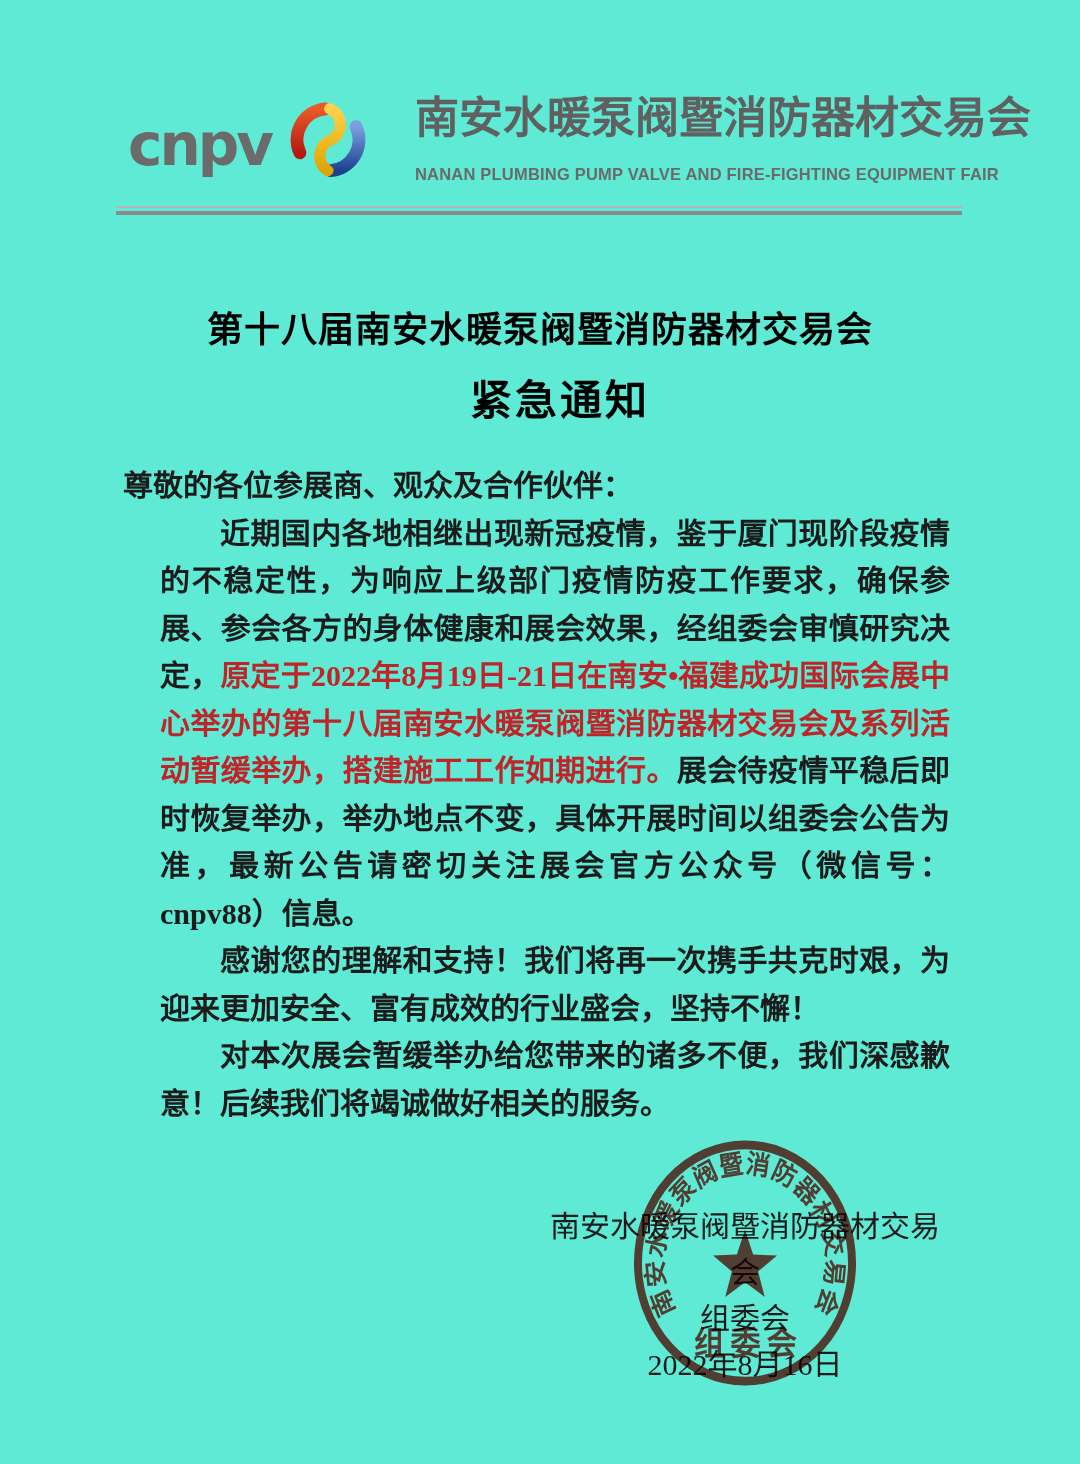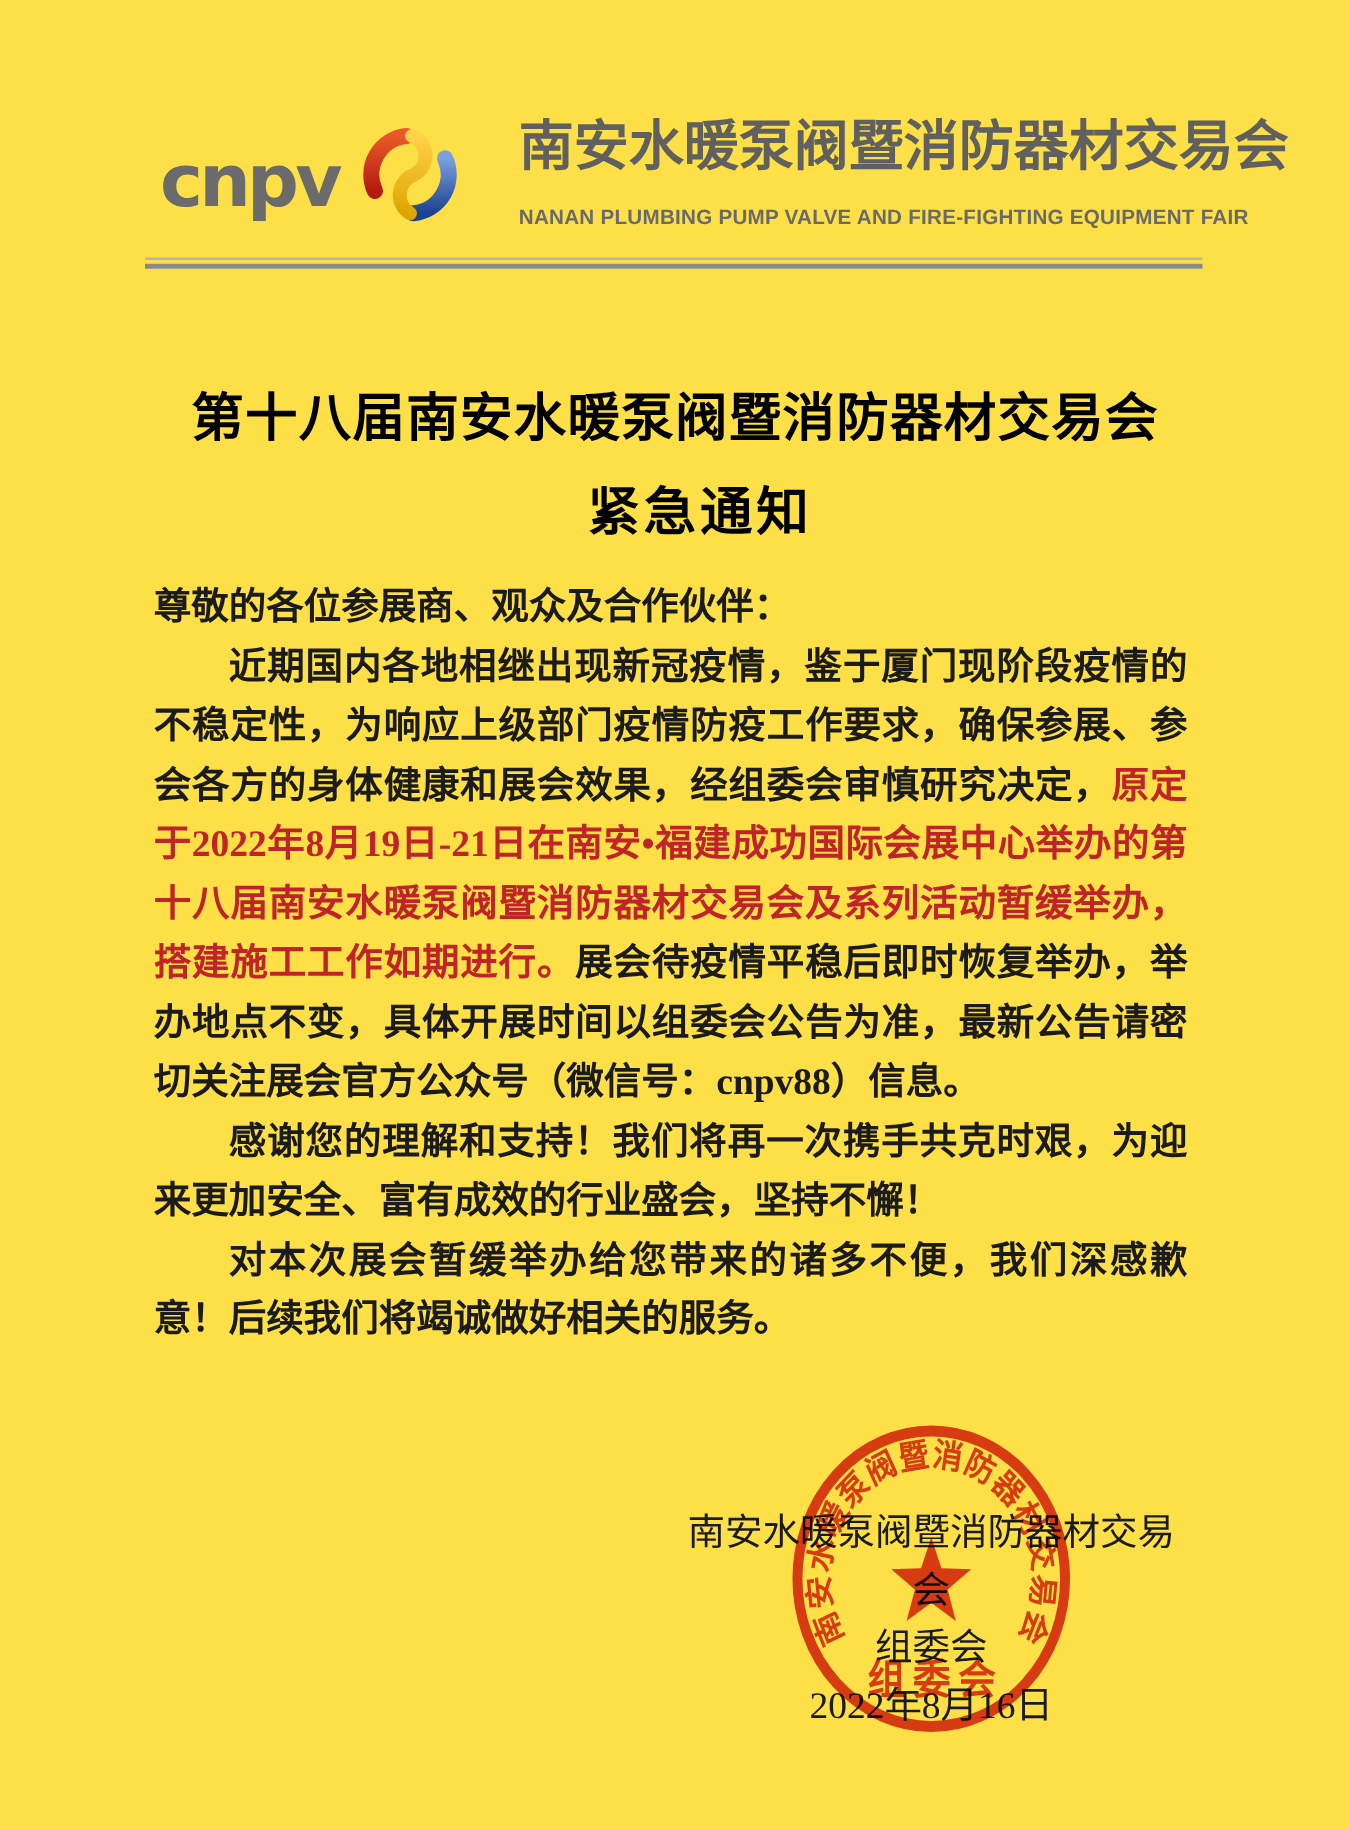--- a/index.html
+++ b/index.html
@@ -1,21 +1,21 @@
 <!DOCTYPE html>
 <html lang="zh-CN"><head>
 <meta charset="utf-8">
 <style>
   * { margin: 0; padding: 0; box-sizing: border-box; }
   html, body { background: #ffffff; }
   .page {
     position: relative;
     width: 1080px;
     height: 1464px;
-    background: #fde047;
+    background: #5eead4;
     overflow: hidden;
     font-family: "Liberation Serif", "DejaVu Serif", serif;
   }
 
   
   .header {
     position: absolute;
     top: 92px; left: 128px; right: 112px;
     display: flex;
     align-items: center;
@@ -58,34 +58,34 @@
 
   
   .doc-title {
     position: absolute;
     top: 300px; left: 0; right: 0;
     text-align: center;
     font-family: "Liberation Sans", "DejaVu Sans", sans-serif;
     font-weight: 900;
     color: #000000;
   }
-  .doc-title-line1 { font-size: 42px; letter-spacing: 1px; }
+  .doc-title-line1 { font-size: 36px; letter-spacing: 1px; }
   .doc-title-line2 { font-size: 42px; letter-spacing: 3px; margin-top: 14px; margin-left: 40px; }
 
   
   .body-text {
     position: absolute;
     top: 462px; left: 123px; right: 130px;
     font-size: 30px;
     line-height: 47.5px;
     color: #1b1b1b;
     text-align: justify;
     font-weight: bold;
   }
-  .body-text p.indent { text-indent: 2em; }
+  .body-text p.indent { text-indent: 2em; margin-left: 37px; }
   .red { color: #bf2428; }
 
   
   .signature {
     position: absolute;
     left: 540px; top: 1204px; width: 410px;
     text-align: center;
     font-size: 30px;
     color: #1b1b1b;
   }

